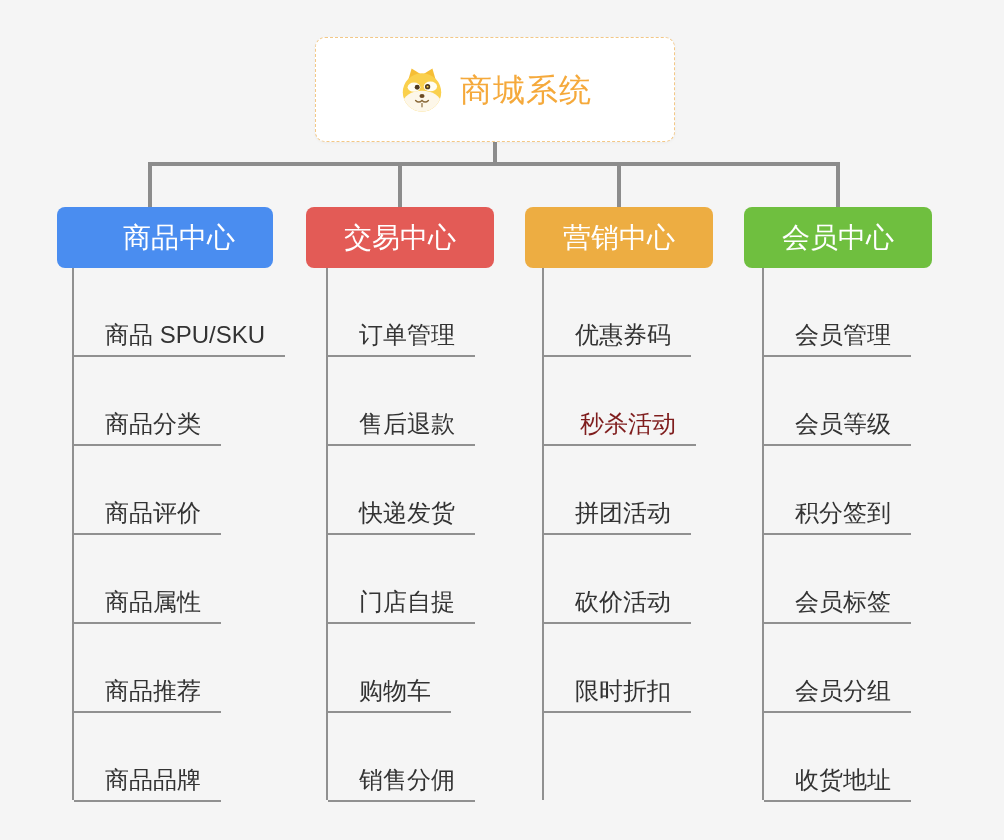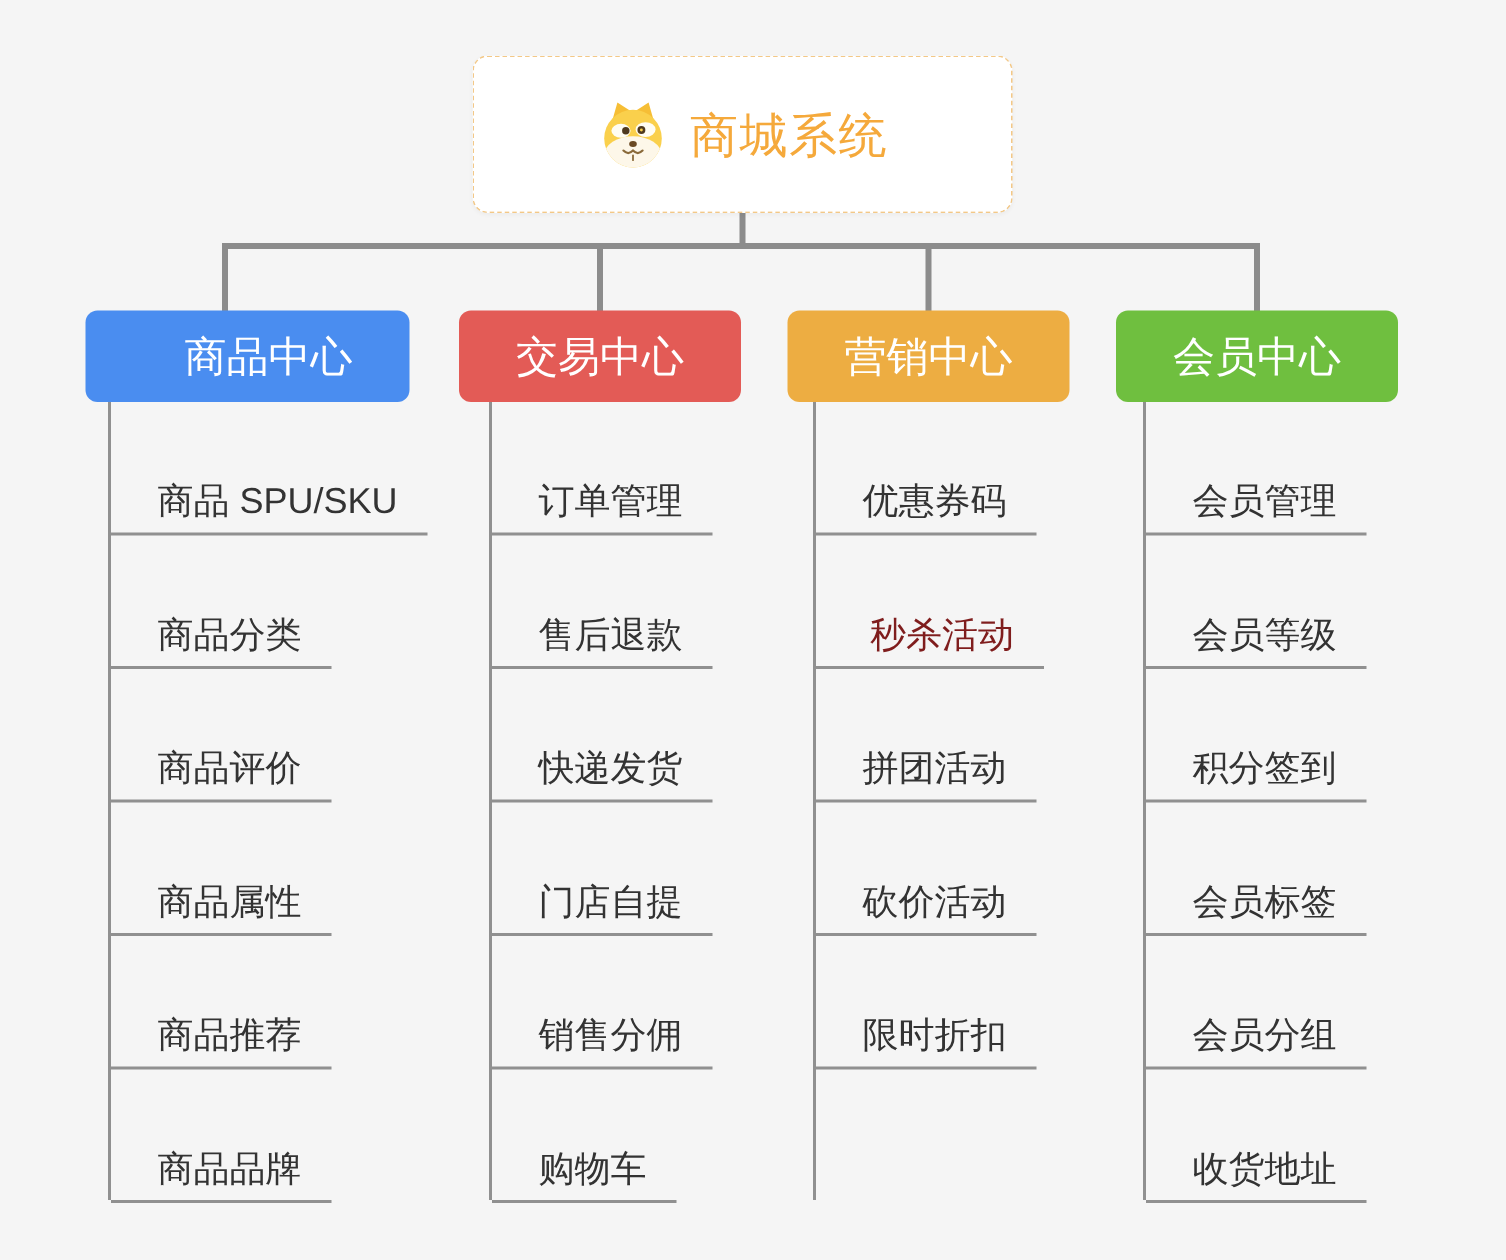--- a/index.html
+++ b/index.html
@@ -97,22 +97,22 @@
     <div class="item" style="color: rgb(51, 51, 51); border-color: rgb(144, 144, 144);">商品属性</div>
     <div class="item" style="color: rgb(51, 51, 51); border-color: rgb(144, 144, 144);">商品推荐</div>
     <div class="item" style="color: rgb(51, 51, 51); border-color: rgb(144, 144, 144);">商品品牌</div>
   </div>
 
   <div class="col col-1" style="border-color: rgb(144, 144, 144);">
     <div class="item" style="color: rgb(51, 51, 51); border-color: rgb(144, 144, 144);">订单管理</div>
     <div class="item" style="color: rgb(51, 51, 51); border-color: rgb(144, 144, 144);">售后退款</div>
     <div class="item" style="color: rgb(51, 51, 51); border-color: rgb(144, 144, 144);">快递发货</div>
     <div class="item" style="color: rgb(51, 51, 51); border-color: rgb(144, 144, 144);">门店自提</div>
+    <div class="item" style="color: rgb(51, 51, 51); border-color: rgb(144, 144, 144);">购物车</div>
     <div class="item" style="color: rgb(51, 51, 51); border-color: rgb(144, 144, 144);">销售分佣</div>
-    <div class="item" style="color: rgb(51, 51, 51); border-color: rgb(144, 144, 144);">购物车</div>
   </div>
 
   <div class="col col-2" style="border-color: rgb(144, 144, 144);">
     <div class="item" style="color: rgb(51, 51, 51); border-color: rgb(144, 144, 144);">优惠券码</div>
     <div class="item" style="color: #7f1d1d; border-color: rgb(144, 144, 144); padding-left: 36px;">秒杀活动</div>
     <div class="item" style="color: rgb(51, 51, 51); border-color: rgb(144, 144, 144);">拼团活动</div>
     <div class="item" style="color: rgb(51, 51, 51); border-color: rgb(144, 144, 144);">砍价活动</div>
     <div class="item" style="color: rgb(51, 51, 51); border-color: rgb(144, 144, 144);">限时折扣</div>
   </div>
 

